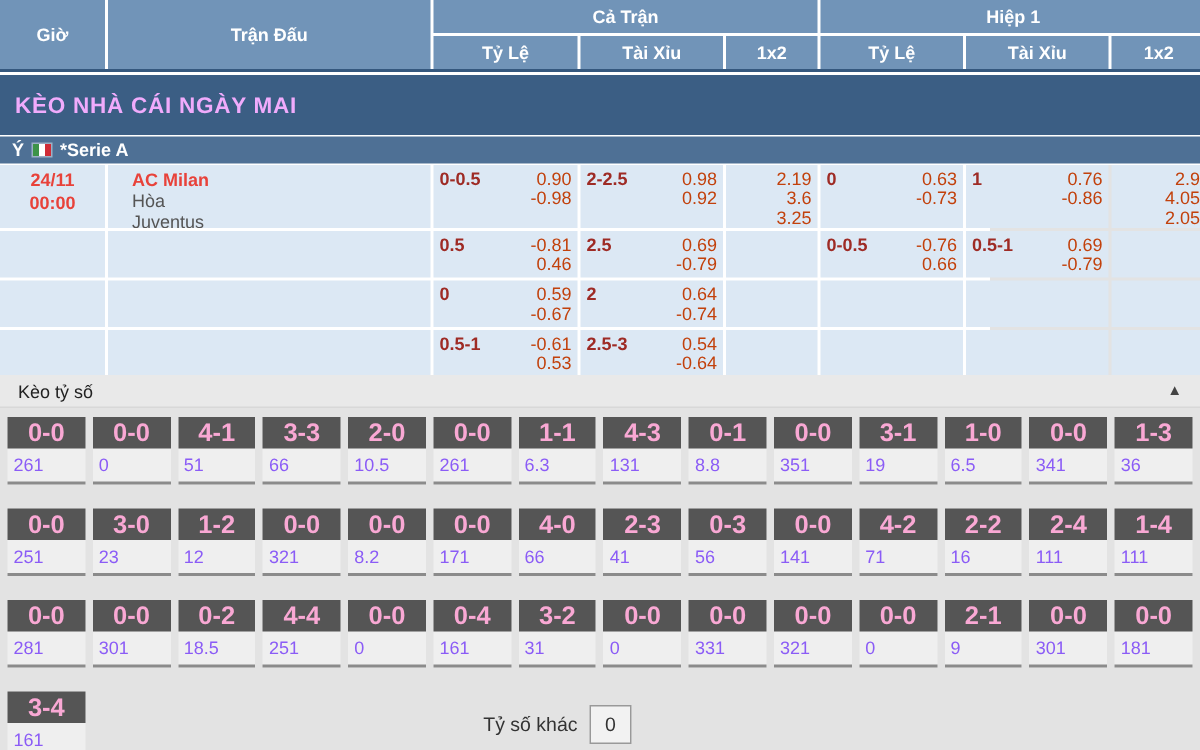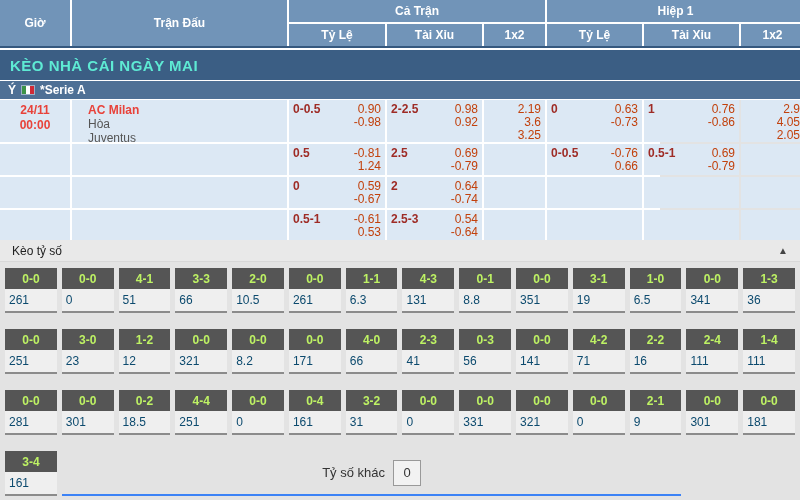--- a/index.html
+++ b/index.html
@@ -18,21 +18,21 @@
     display:flex; align-items:center; justify-content:center;
   }
   .hc-time{ grid-column:1; grid-row:1 / span 2; }
   .hc-match{ grid-column:2; grid-row:1 / span 2; }
   .hc-full{ grid-column:3 / span 3; grid-row:1; }
   .hc-half{ grid-column:6 / span 3; grid-row:1; }
 
   
   .gap-line{ height:4px; background:#fff; border-top:2px solid #35587e; }
   .section-bar{
-    height:30px; background:#3b5e84; color:#5eead4;
+    height:40px; background:#3b5e84; color:#f0abfc;
     display:flex; align-items:center; padding-left:10px;
     font-size:15px; font-weight:bold; letter-spacing:.5px;
   }
   .league-bar{
     height:20px; background:#4e7095; color:#fff;
     display:flex; align-items:center; gap:5px; padding-left:8px;
     font-size:12px; font-weight:bold;
     border-top:1px solid #fff; border-bottom:1px solid #fff;
   }
   .flag{
@@ -68,25 +68,25 @@
   .collapse-btn{ font-size:10px; color:#444; cursor:pointer; }
   .score-area{ padding:6px 5px 0 5px; background:#e3e3e3; }
   .score-row{
     display:grid; grid-template-columns:repeat(14,1fr);
     gap:0 5px; margin-bottom:16px;
   }
   .score-cell{
     background:#efefef; border-bottom:2px solid #8b8b8b; height:45px;
   }
   .score-btn{
-    display:block; width:100%; height:21px; background:#555; color:#bef264;
-    font-weight:bold; font-size:12px; border:none; text-align:center;
+    display:block; width:100%; height:21px; background:#555; color:#f9a8d4;
+    font-weight:bold; font-size:17px; border:none; text-align:center;
     font-family:"Liberation Sans", sans-serif; cursor:pointer;
   }
-  .score-val{ color:#0c4a6e; font-size:12px; padding:4px 0 0 4px; }
+  .score-val{ color:#8b5cf6; font-size:12px; padding:4px 0 0 4px; }
   .other-cell{
     grid-column:2 / span 11; border-bottom:2px solid #3b82f6; height:45px;
     display:flex; align-items:center; justify-content:center; gap:8px;
     font-size:13px; color:#333;
   }
   .other-box{
     width:28px; height:26px; border:1px solid #999; background:#f2f2f2;
     display:flex; align-items:center; justify-content:center;
     font-size:13px; color:#333; cursor:text;
   }
@@ -173,21 +173,21 @@
         </div>
       </div>
     </div>
     <div class="odds-row">
       <div class="o-cell time-cell r2"></div>
       <div class="o-cell team-cell r2"></div>
       <div class="o-cell r2 hcp-cell">
         <span class="hcp-label">0.5</span>
         <div class="vals">
           <div>-0.81</div>
-          <div>1.24</div>
+          <div>0.46</div>
         </div>
       </div>
       <div class="o-cell r2 hcp-cell">
         <span class="hcp-label">2.5</span>
         <div class="vals">
           <div>0.69</div>
           <div>-0.79</div>
         </div>
       </div>
       <div class="o-cell r2 x12-cell"></div>

